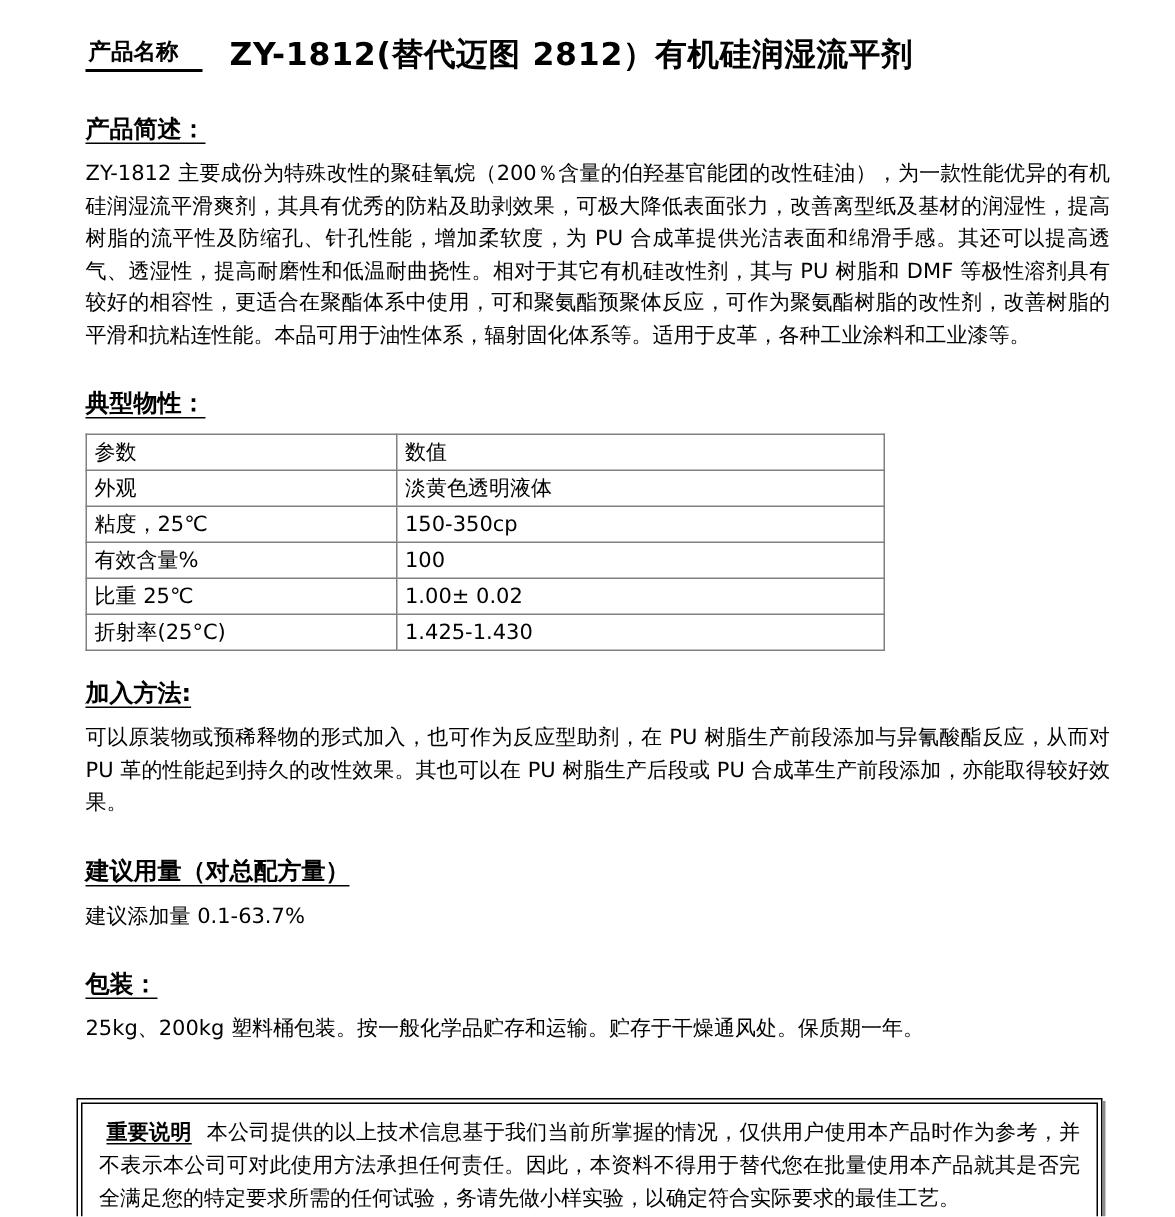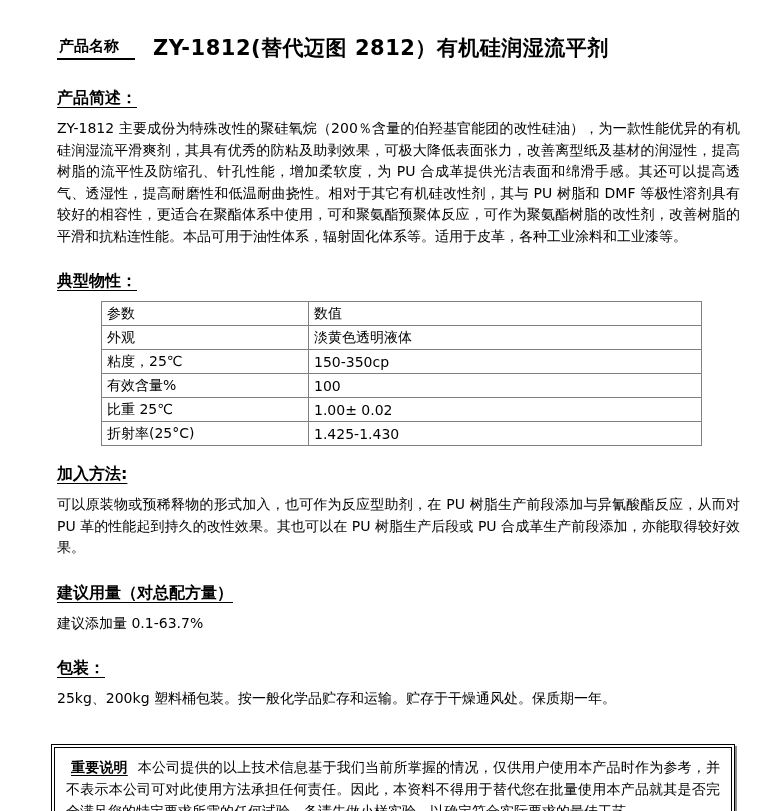--- a/index.html
+++ b/index.html
@@ -7,44 +7,43 @@
     position:relative;
     width:783px; height:811px;
     box-sizing:border-box;
     padding:14px 43px 0 57px;
     background:#ffffff;
     color:#000000;
     font-family:"DejaVu Sans", sans-serif;
     font-size:14px;
     overflow:hidden;
   }
-  .title-row { margin:20px 0 26px 0; white-space:nowrap; }
+  .title-row { margin:8px 0 26px 0; white-space:nowrap; }
   .title-label {
     display:inline-block;
     font-weight:bold; font-size:15px;
     border-bottom:2px solid #000;
     padding:0 16px 2px 2px;
     margin-right:18px;
     vertical-align:4px;
   }
   .title-main { font-weight:bold; font-size:21px; letter-spacing:0.5px; }
   .sec {
     font-size:16px; font-weight:bold;
     margin:24px 0 9px 0;
     text-decoration:underline;
     text-underline-offset:4px;
   }
   .sec.tight { margin-top:18px; }
   .body-text { margin:0; line-height:21.5px; text-align:justify; }
   .props {
     border-collapse:collapse;
     margin-top:4px;
-    width:601px;
+    width:533px;
     table-layout:fixed;
-    margin-left:44px;
   }
   .props td {
     border:1px solid #808080;
     padding:1px 5px;
     height:21px;
     font-size:14px;
     overflow:hidden;
     white-space:nowrap;
   }
   .props .c1 { width:196px; }

